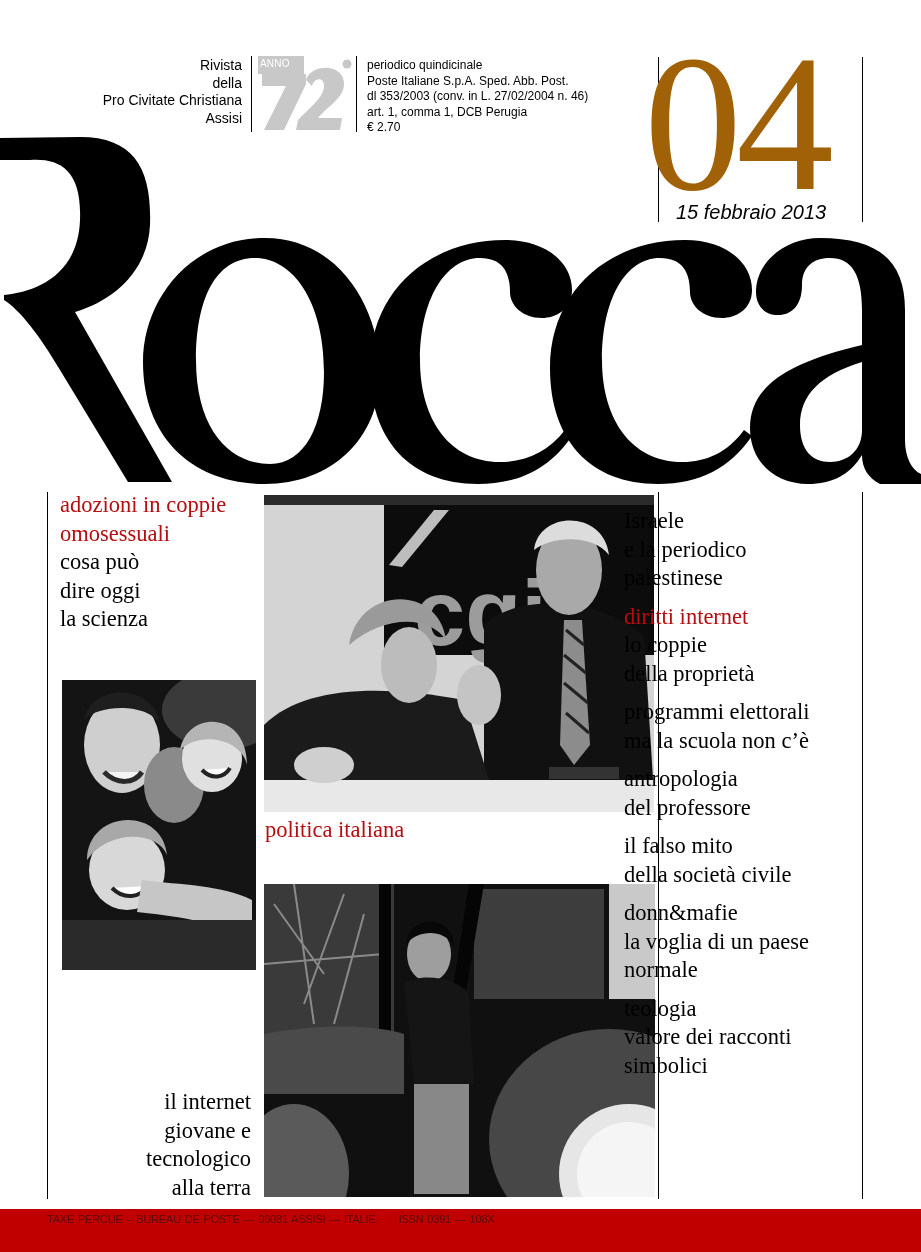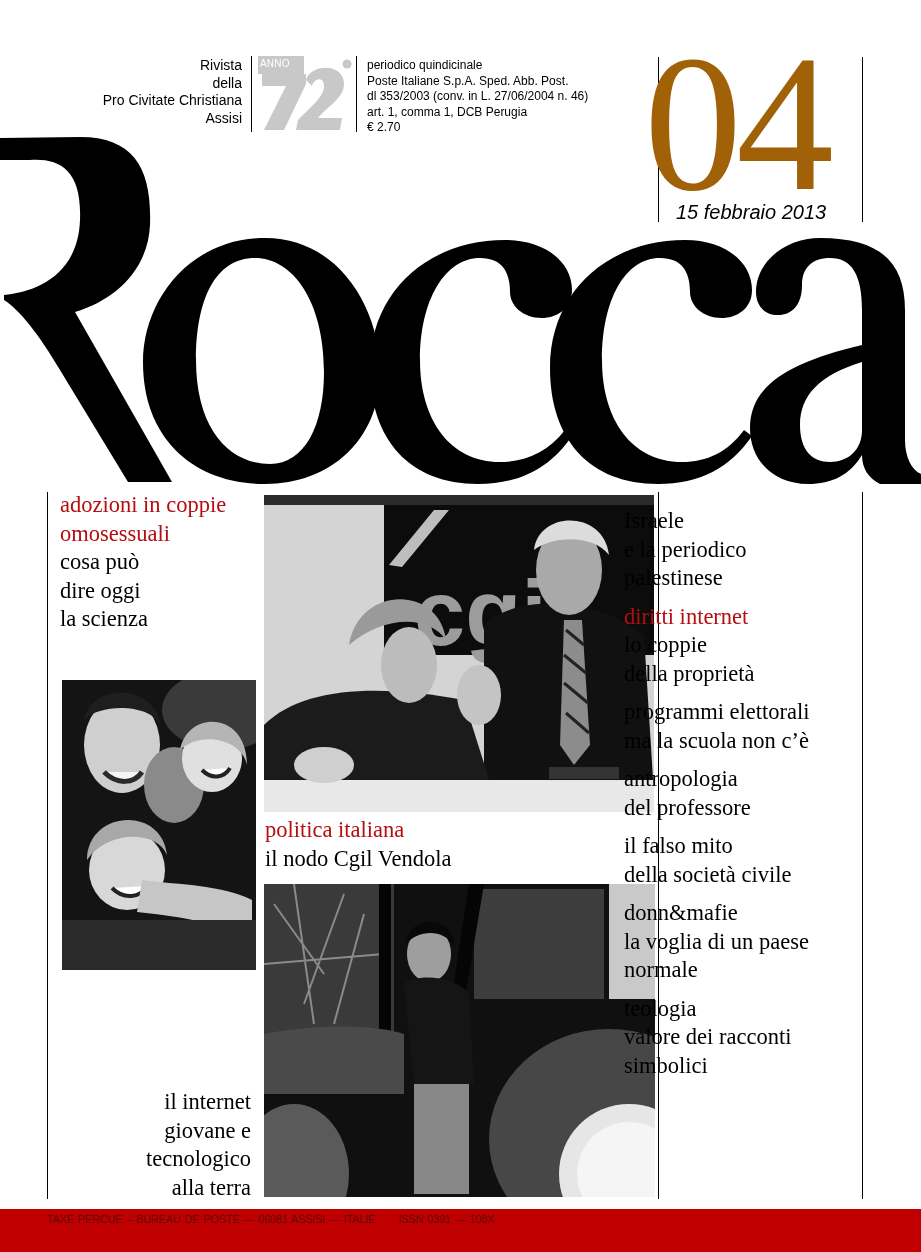--- a/index.html
+++ b/index.html
@@ -61,21 +61,21 @@
     <circle cx="91" cy="8" r="4.5" fill="#c8c8c8"></circle>
   </svg>
   <span class="anno-label">ANNO</span>
 </div>
 
 <div class="vrule" style="left:356px; top:56px; height:76px;"></div>
 
 <div class="abs info">
   <span style="display:block">periodico quindicinale</span>
   <span style="display:block">Poste Italiane S.p.A. Sped. Abb. Post.</span>
-  <span style="display:block">dl 353/2003 (conv. in L. 27/06/2004 n. 46)</span>
+  <span style="display:block">dl 353/2003 (conv. in L. 27/02/2004 n. 46)</span>
   <span style="display:block">art. 1, comma 1, DCB Perugia</span>
   <span style="display:block">€ 2.70</span>
 </div>
 
 <div class="vrule" style="left:658px; top:57px; height:165px;"></div>
 <div class="vrule" style="left:862px; top:57px; height:165px;"></div>
 
 <div class="abs issue-num">04</div>
 <div class="abs issue-date">15 febbraio 2013</div>
 
@@ -169,21 +169,20 @@
     <ellipse cx="215" cy="200" rx="22" ry="30" fill="#c4c4c4"></ellipse>
 
     <rect x="0" y="285" width="390" height="32" fill="#e8e8e8"></rect>
     <ellipse cx="60" cy="270" rx="30" ry="18" fill="#cfcfcf"></ellipse>
     <rect x="285" y="272" width="70" height="12" fill="#333"></rect>
   </svg>
 </div>
 
 <div class="abs story center-caption">
   <span class="line kicker">politica italiana</span>
-  <span class="line">il nodo Cgil Vendola</span>
 </div>
 
 <div class="photo" style="left:264px; top:884px; width:391px; height:313px; background:#111;">
   <svg width="391" height="313" viewBox="0 0 391 313">
     <rect width="391" height="313" fill="#101010"></rect>
 
     <rect x="0" y="0" width="130" height="150" fill="#3a3a3a"></rect>
     <path d="M10,20 L60,90 M30,0 L50,140 M80,10 L40,120 M100,30 L70,140 M0,80 L120,70" stroke="#8a8a8a" stroke-width="2"></path>
 
     <rect x="210" y="5" width="130" height="110" fill="#3d3d3d"></rect>

